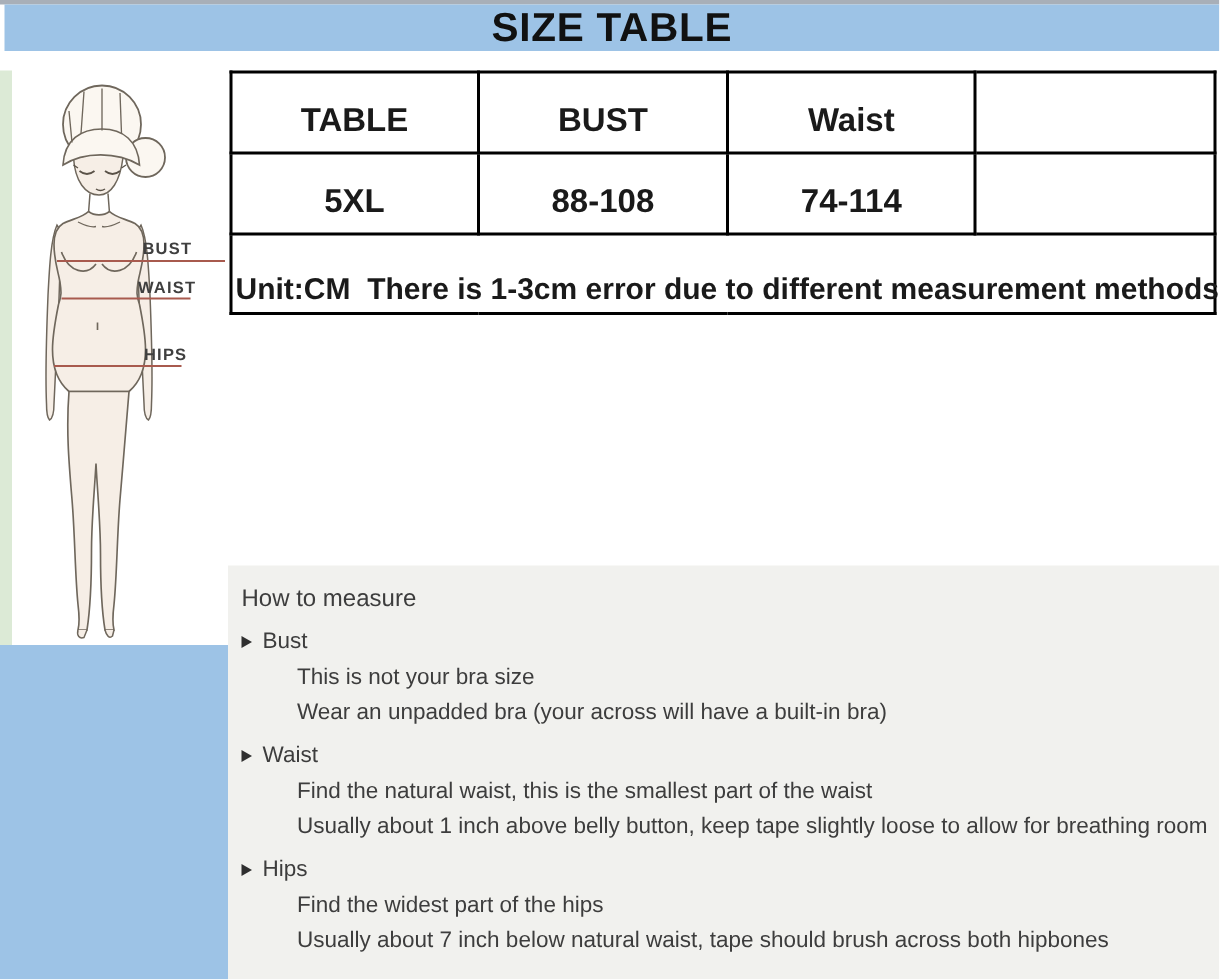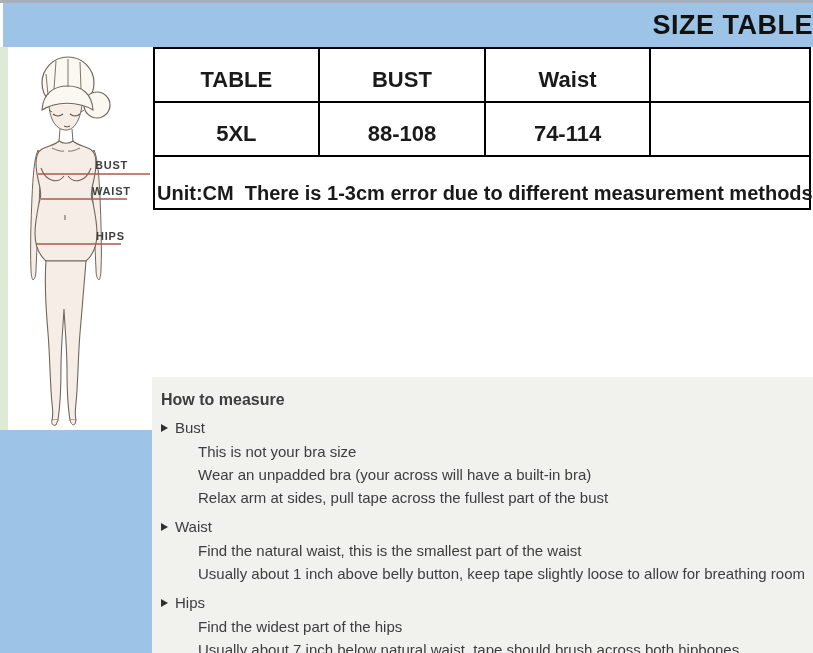--- a/index.html
+++ b/index.html
@@ -5,22 +5,22 @@
   html,body{margin:0;padding:0;background:#ffffff;}
   #app{
     position:relative;width:813px;height:653px;overflow:hidden;
     background:#ffffff;font-family:"Liberation Sans",sans-serif;color:#000;
   }
   
   .top-edge{position:absolute;left:0;top:0;width:813px;height:3px;background:#a8afb8;}
 
   
   .title-bar{
-    position:absolute;left:3px;top:3px;width:810px;height:44px;
-    background:#9dc3e6;display:flex;align-items:center;justify-content:flex-end;
+    position:absolute;left:3px;top:3px;width:810px;height:31px;
+    background:#9dc3e6;display:flex;align-items:center;justify-content:center;
   }
   .title-bar .title{
     font-size:27px;font-weight:bold;color:#111;letter-spacing:0.5px;
   }
 
   
   .green-strip{position:absolute;left:0;top:47px;width:8px;height:383px;background:#dcead6;}
   .fig-panel{position:absolute;left:8px;top:47px;width:142px;height:383px;background:#ffffff;}
   .blue-block{position:absolute;left:0;top:430px;width:152px;height:223px;background:#9dc3e6;}
 
@@ -44,21 +44,21 @@
     text-align:left;font-size:20px;padding:0 0 3px 2px;height:48px;
     white-space:pre;letter-spacing:0;
   }
 
   
   .howto{
     position:absolute;left:152px;top:377px;width:661px;height:276px;
     background:#f1f1ee;color:#3d3d3d;box-sizing:border-box;
     padding:14px 0 0 9px;font-size:15px;
   }
-  .howto .heading{font-size:16px;margin:0 0 10px 0;font-weight:bold;}
+  .howto .heading{font-size:16px;margin:0 0 10px 0;}
   .howto .group{margin:0 0 9px 0;}
   .howto .group-title{display:flex;align-items:center;margin:0 0 4px 0;}
   .howto .tri{
     width:0;height:0;border-left:7px solid #2f2f2f;
     border-top:4.5px solid transparent;border-bottom:4.5px solid transparent;
     margin-right:7px;display:inline-block;
   }
   .howto .line{margin-left:37px;line-height:23px;white-space:nowrap;}
 
   svg text{font-family:"Liberation Sans",sans-serif;}
@@ -139,21 +139,20 @@
   <div class="howto">
     <div class="heading">How to measure</div>
 
     <div class="group">
       <div class="group-title">
         <span class="tri"></span>
         <span>Bust</span>
       </div>
       <div class="line">This is not your bra size</div>
       <div class="line">Wear an unpadded bra (your across will have a built-in bra)</div>
-      <div class="line">Relax arm at sides, pull tape across the fullest part of the bust</div>
     </div>
 
     <div class="group">
       <div class="group-title">
         <span class="tri"></span>
         <span>Waist</span>
       </div>
       <div class="line">Find the natural waist, this is the smallest part of the waist</div>
       <div class="line">Usually about 1 inch above belly button, keep tape slightly loose to allow for breathing room</div>
     </div>

